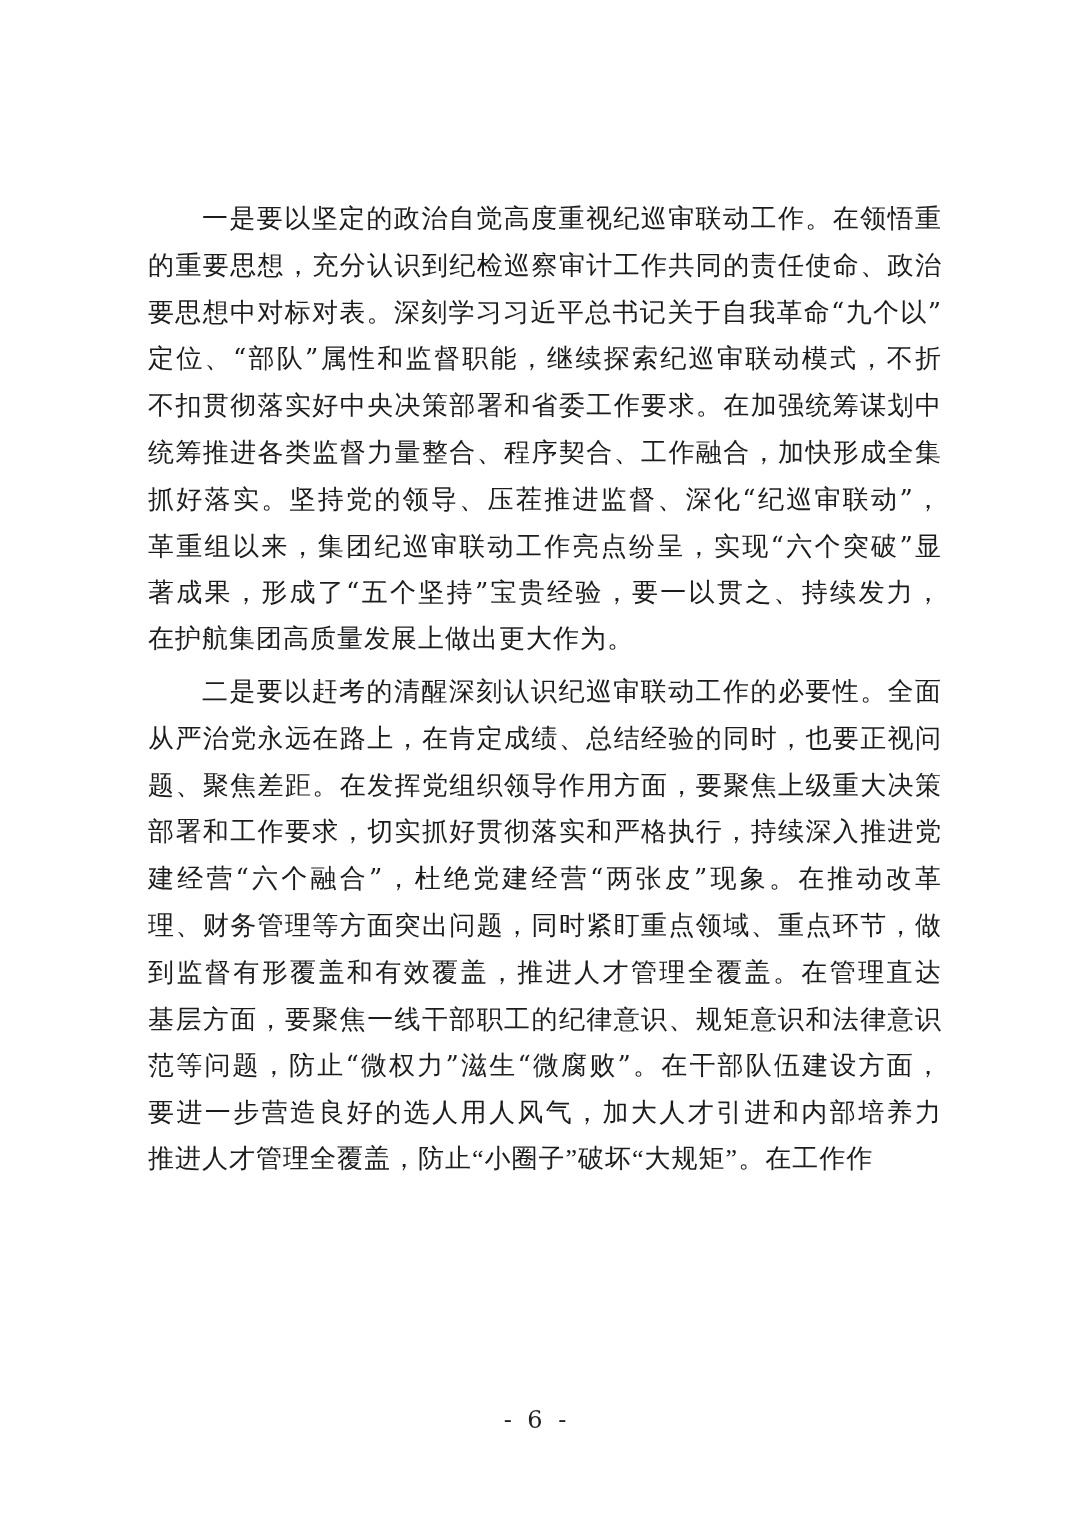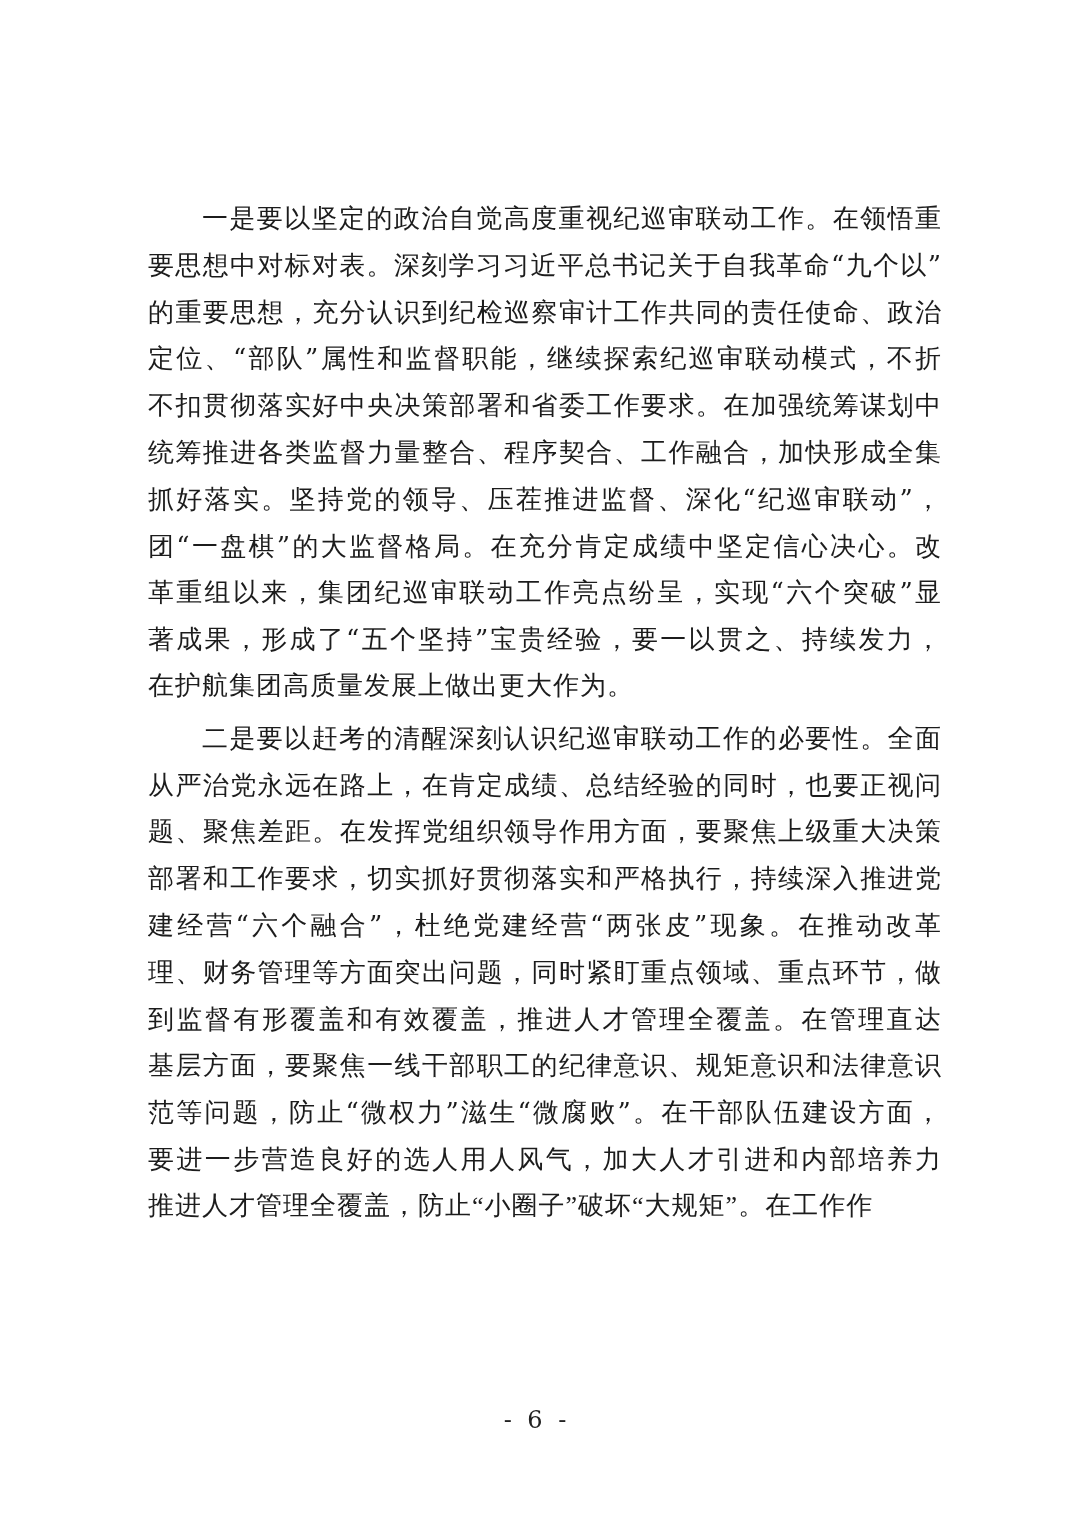--- a/index.html
+++ b/index.html
@@ -47,27 +47,26 @@
     color: #222222;
   }
 </style>
 </head>
 <body>
 
 <div class="page">
   <div class="body-text" id="body-text" style="color: rgb(28, 28, 28);">
       <div class="paragraph">
         <div class="line first">一是要以坚定的政治自觉高度重视纪巡审联动工作。在领悟重</div>
+        <div class="line">的重要思想，充分认识到纪检巡察审计工作共同的责任使命、政治</div>
         <div class="line">要思想中对标对表。深刻学习习近平总书记关于自我革命“九个以”</div>
-        <div class="line">的重要思想，充分认识到纪检巡察审计工作共同的责任使命、政治</div>
         <div class="line">定位、“部队”属性和监督职能，继续探索纪巡审联动模式，不折</div>
         <div class="line">不扣贯彻落实好中央决策部署和省委工作要求。在加强统筹谋划中</div>
         <div class="line">统筹推进各类监督力量整合、程序契合、工作融合，加快形成全集</div>
         <div class="line">抓好落实。坚持党的领导、压茬推进监督、深化“纪巡审联动”，</div>
-        <div class="line">团“一盘棋”的大监督格局。在充分肯定成绩中坚定信心决心。改</div>
         <div class="line">革重组以来，集团纪巡审联动工作亮点纷呈，实现“六个突破”显</div>
         <div class="line">著成果，形成了“五个坚持”宝贵经验，要一以贯之、持续发力，</div>
         <div class="line para-end">在护航集团高质量发展上做出更大作为。</div>
       </div>
       <div class="paragraph">
         <div class="line first">二是要以赶考的清醒深刻认识纪巡审联动工作的必要性。全面</div>
         <div class="line">从严治党永远在路上，在肯定成绩、总结经验的同时，也要正视问</div>
         <div class="line">题、聚焦差距。在发挥党组织领导作用方面，要聚焦上级重大决策</div>
         <div class="line">部署和工作要求，切实抓好贯彻落实和严格执行，持续深入推进党</div>
         <div class="line">建经营“六个融合”，杜绝党建经营“两张皮”现象。在推动改革</div>

